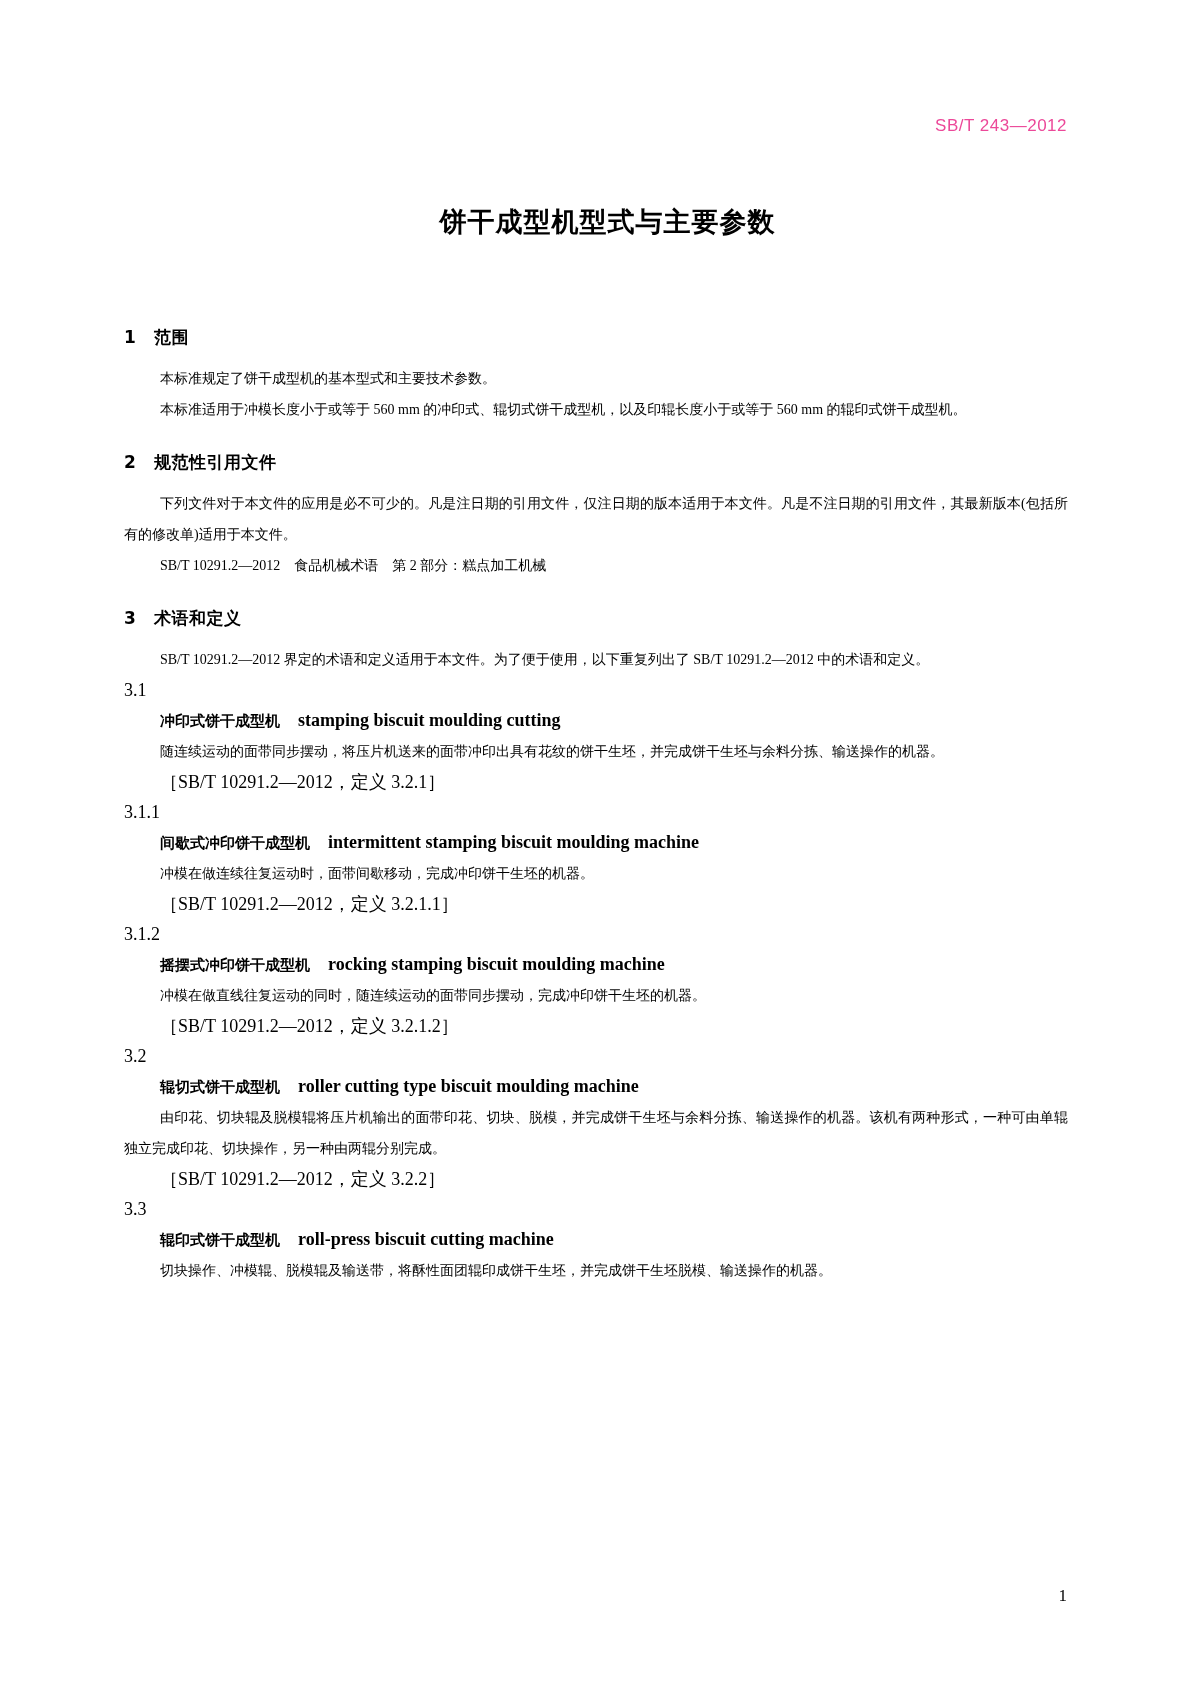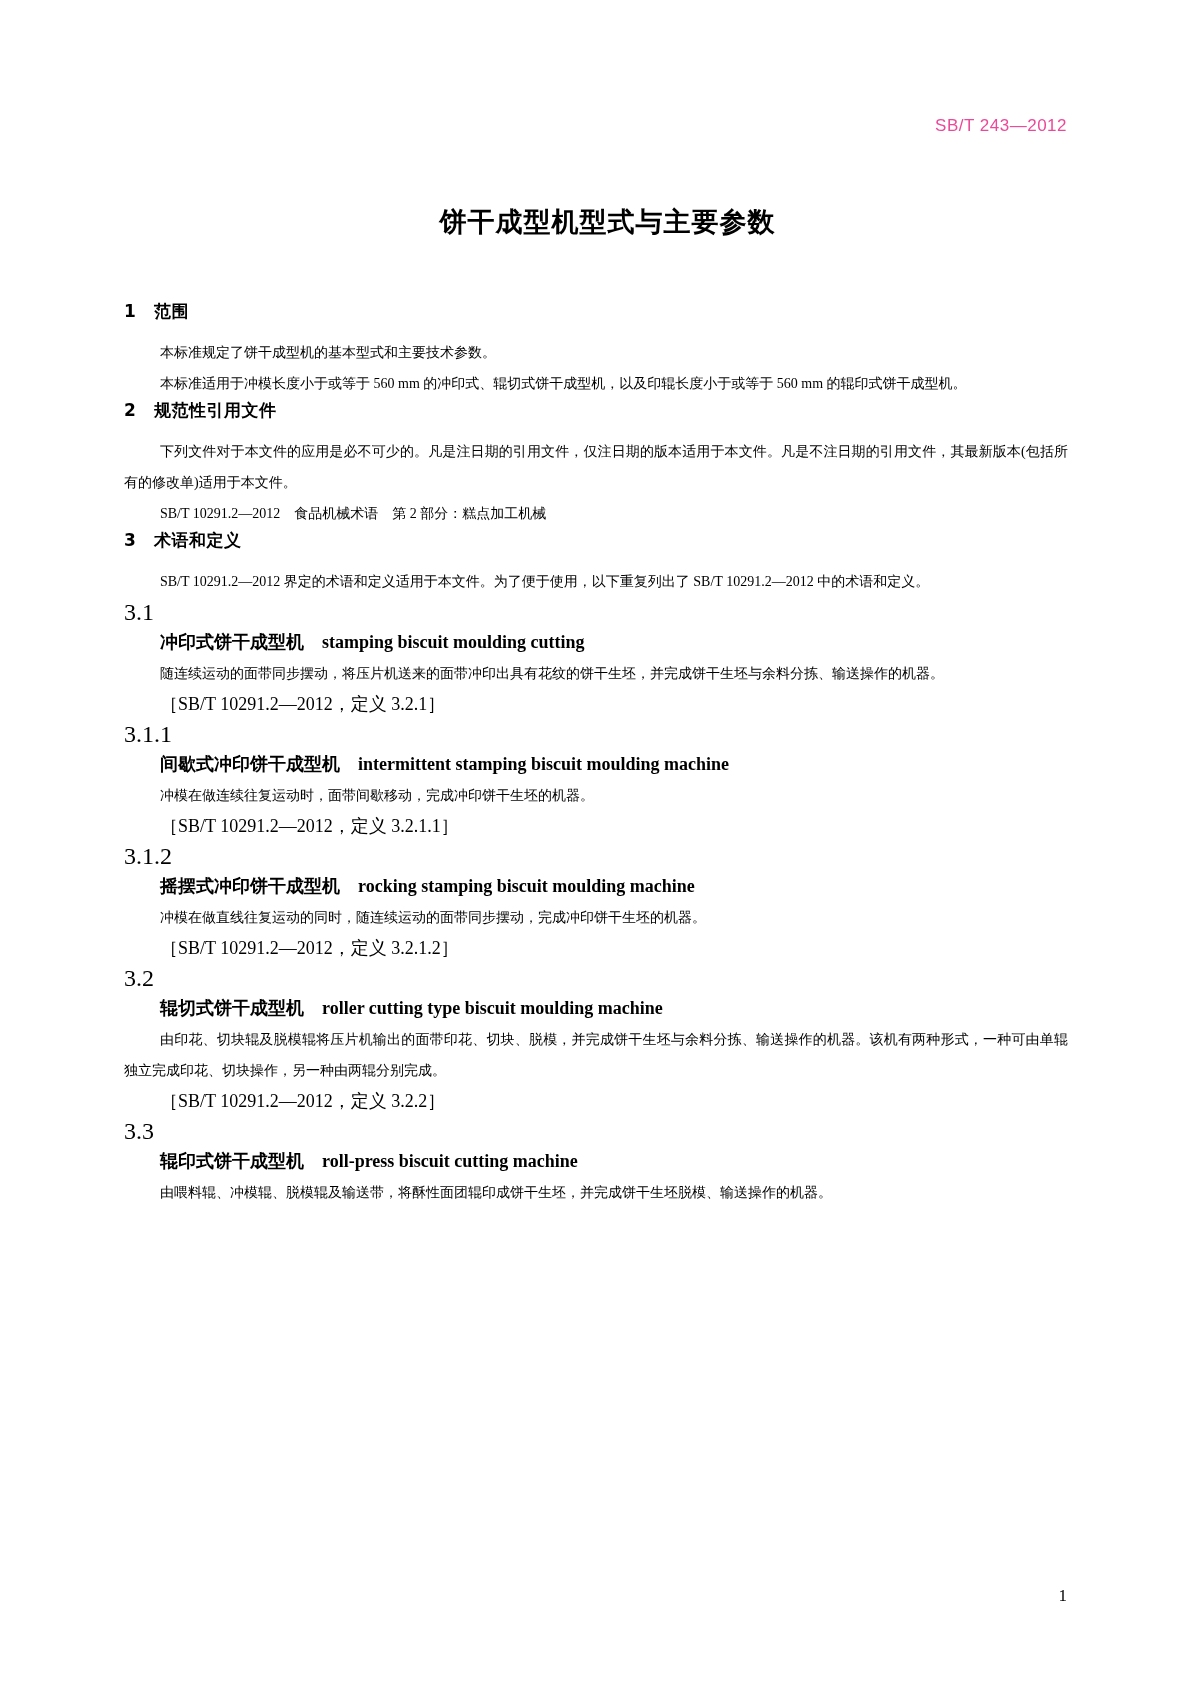--- a/index.html
+++ b/index.html
@@ -40,52 +40,53 @@
   .content {
     position: absolute;
     top: 300px;
     left: 124px;
     width: 944px;
   }
   .sec-head {
     font-family: "DejaVu Sans", sans-serif;
     font-weight: bold;
     font-size: 17px;
+    margin-top: 26px;
     margin-bottom: 14px;
     letter-spacing: 0.5px;
   }
   .sec-head .num {
     display: inline-block;
     min-width: 30px;
   }
   p.para {
     font-size: 14px;
     line-height: 31px;
     margin: 0;
     text-align: justify;
     text-justify: inter-ideograph;
   }
   p.indent {
     text-indent: 36px;
   }
   .num-label {
-    font-size: 24px;
+    font-size: 18px;
     line-height: 30px;
     margin: 0;
     font-family: "Liberation Serif", serif;
   }
   .term-line {
     margin: 0;
     line-height: 30px;
     text-indent: 36px;
   }
   .term-cn {
     font-family: "DejaVu Sans", sans-serif;
     font-weight: bold;
-    font-size: 18px;
+    font-size: 15px;
   }
   .term-en {
     font-family: "Liberation Serif", serif;
     font-weight: bold;
     font-size: 18px;
     margin-left: 18px;
   }
   .ref-line {
     margin: 0;
     font-size: 18px;
@@ -166,20 +167,20 @@
       </p>
       <p class="para indent tight">由印花、切块辊及脱模辊将压片机输出的面带印花、切块、脱模，并完成饼干生坯与余料分拣、输送操作的机器。该机有两种形式，一种可由单辊独立完成印花、切块操作，另一种由两辊分别完成。</p>
       <p class="ref-line">［SB/T 10291.2—2012，定义 3.2.2］</p>
     </div>
 
     <div class="block">
       <p class="num-label">3.3</p>
       <p class="term-line">
         <span class="term-cn">辊印式饼干成型机</span><span class="term-en">roll-press biscuit cutting machine</span>
       </p>
-      <p class="para indent tight">由喂料辊、冲模辊、脱模辊及输送带，将酥性面团辊印成饼干生坯，并完成饼干生坯脱模、输送操作的机器。</p>
+      <p class="para indent tight">切块操作、冲模辊、脱模辊及输送带，将酥性面团辊印成饼干生坯，并完成饼干生坯脱模、输送操作的机器。</p>
     </div>
 
   </div>
 
   <div class="page-num">1</div>
 
 </div>
 
 </body></html>

